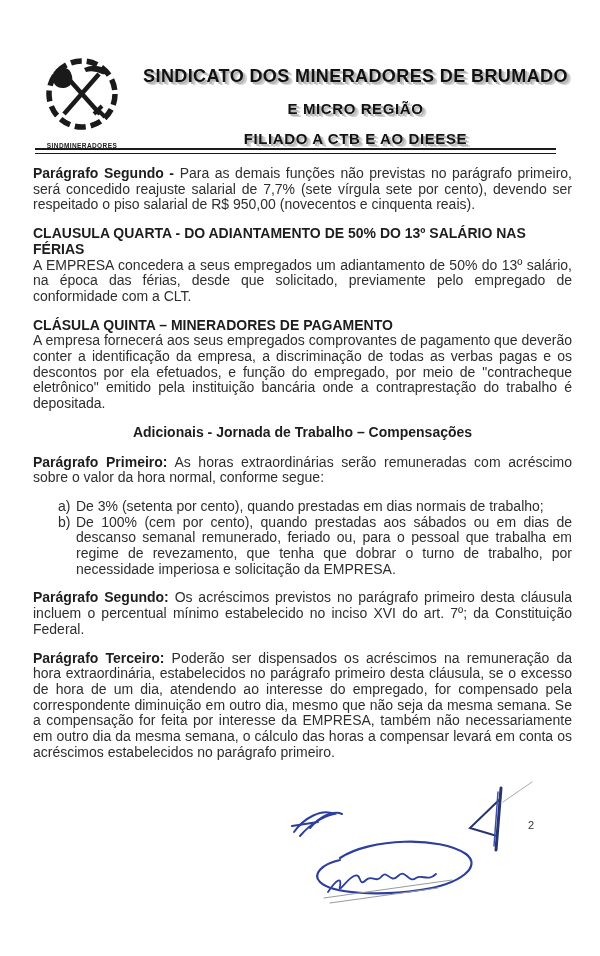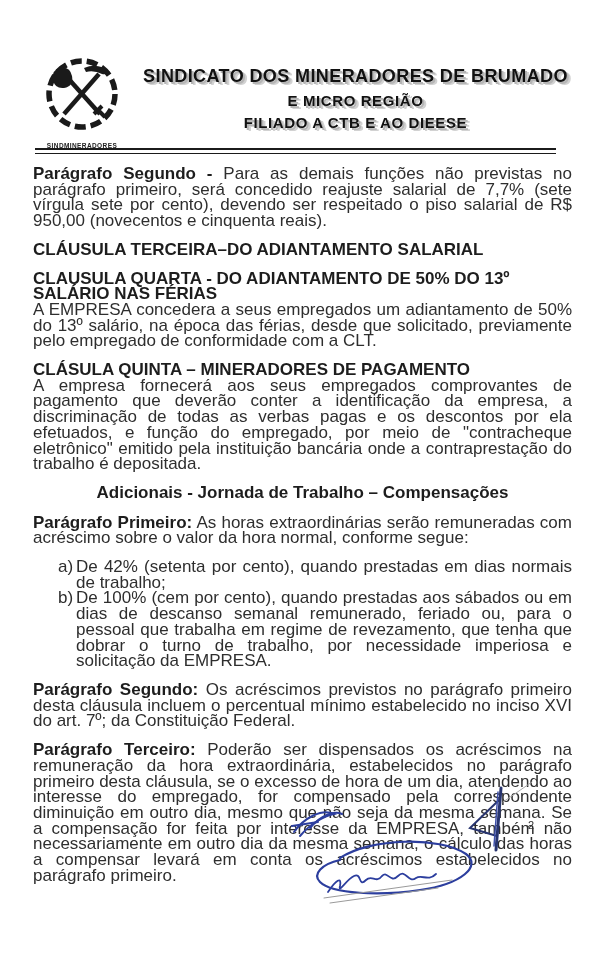--- a/index.html
+++ b/index.html
@@ -8,27 +8,27 @@
     font-family:"Liberation Sans", sans-serif;color:#2e2e2e;overflow:hidden;
     margin:0 auto;
   }
   
   .letterhead{position:absolute;top:56px;left:28px;right:25px;display:flex;align-items:flex-start;}
   .logo-box{width:108px;flex:0 0 108px;text-align:center;}
   .logo-caption{font-size:6.5px;font-weight:bold;letter-spacing:.4px;color:#222;margin-top:-2px;}
   .titles{flex:1;text-align:center;padding-top:10px;color:#111;}
   .t1{font-size:18px;font-weight:bold;letter-spacing:.4px;
       text-shadow:2px 2px 0 #b5b5b5,4px 3px 0 #d2d2d2;}
-  .t2,.t3{font-size:15px;font-weight:bold;letter-spacing:.6px;margin-top:5px;
+  .t2,.t3{font-size:15px;font-weight:bold;letter-spacing:.6px;margin-top:13px;
       text-shadow:2px 2px 0 #b5b5b5,4px 3px 0 #d2d2d2;}
   .rule{position:absolute;top:148px;left:35px;width:521px;height:3px;
         border-top:2.5px solid #1b1b1b;border-bottom:1.5px solid #1b1b1b;}
   
   .body-text{position:absolute;top:166px;left:33px;width:539px;
-             font-size:17px;line-height:15.7px;text-align:justify;}
+             font-size:14px;line-height:15.7px;text-align:justify;}
   .sec{margin:0 0 13px 0;}
   .lead{font-weight:bold;color:#1d1d1d;}
   .clause-h{font-weight:bold;color:#1d1d1d;text-align:left;margin-bottom:0;}
   .center-h{font-weight:bold;color:#1d1d1d;text-align:center;margin:4px 0 14px 0;}
   .list{margin:9px 0 13px 0;padding-left:25px;}
   .list-item{display:flex;margin:0;}
   .marker{flex:0 0 18px;}
   .item-text{flex:1;text-align:justify;}
   
   .sig-layer{position:absolute;left:270px;top:780px;width:320px;height:150px;pointer-events:none;}
@@ -59,42 +59,41 @@
       <div class="t3">FILIADO A CTB E AO DIEESE</div>
     </div>
   </header>
   <div class="rule"></div>
 
   <main class="body-text">
 
     <p class="sec"><span class="lead">Parágrafo Segundo -</span> <span>Para as demais funções não previstas no parágrafo primeiro, será concedido reajuste salarial de 7,7% (sete vírgula sete por cento), devendo ser respeitado o piso salarial de R$ 950,00 (novecentos e cinquenta reais).</span></p>
 
     <div class="sec">
-      <div class="clause-h">CLÁUSULA TERCEIRA–DO ADIANTAMENTO SALARIAL</div>
     </div>
 
     <div class="sec">
       <div class="clause-h">CLAUSULA QUARTA - DO ADIANTAMENTO DE 50% DO 13º SALÁRIO NAS FÉRIAS</div>
       <div>A EMPRESA concedera a seus empregados um adiantamento de 50% do 13º salário, na época das férias, desde que solicitado, previamente pelo empregado de conformidade com a CLT.</div>
     </div>
 
     <div class="sec">
       <div class="clause-h">CLÁSULA QUINTA – MINERADORES DE PAGAMENTO</div>
       <div>A empresa fornecerá aos seus empregados comprovantes de pagamento que deverão conter a identificação da empresa, a discriminação de todas as verbas pagas e os descontos por ela efetuados, e função do empregado, por meio de "contracheque eletrônico" emitido pela instituição bancária onde a contraprestação do trabalho é depositada.</div>
     </div>
 
     <div class="center-h">Adicionais - Jornada de Trabalho – Compensações</div>
 
 
     <p class="sec"><span class="lead">Parágrafo Primeiro:</span> <span>As horas extraordinárias serão remuneradas com acréscimo sobre o valor da hora normal, conforme segue:</span></p>
 
     <div class="list">
       <div class="list-item">
         <span class="marker">a)</span>
-        <span class="item-text">De 42% (setenta por cento), quando prestadas em dias normais de trabalho;</span>
+        <span class="item-text">De 3% (setenta por cento), quando prestadas em dias normais de trabalho;</span>
       </div>
       <div class="list-item">
         <span class="marker">b)</span>
         <span class="item-text">De 100% (cem por cento), quando prestadas aos sábados ou em dias de descanso semanal remunerado, feriado ou, para o pessoal que trabalha em regime de revezamento, que tenha que dobrar o turno de trabalho, por necessidade imperiosa e solicitação da EMPRESA.</span>
       </div>
     </div>
 
     <p class="sec"><span class="lead">Parágrafo Segundo:</span> <span>Os acréscimos previstos no parágrafo primeiro desta cláusula incluem o percentual mínimo estabelecido no inciso XVI do art. 7º; da Constituição Federal.</span></p>
 
     <p class="sec"><span class="lead">Parágrafo Terceiro:</span> <span>Poderão ser dispensados os acréscimos na remuneração da hora extraordinária, estabelecidos no parágrafo primeiro desta cláusula, se o excesso de hora de um dia, atendendo ao interesse do empregado, for compensado pela correspondente diminuição em outro dia, mesmo que não seja da mesma semana. Se a compensação for feita por interesse da EMPRESA, também não necessariamente em outro dia da mesma semana, o cálculo das horas a compensar levará em conta os acréscimos estabelecidos no parágrafo primeiro.</span></p>

